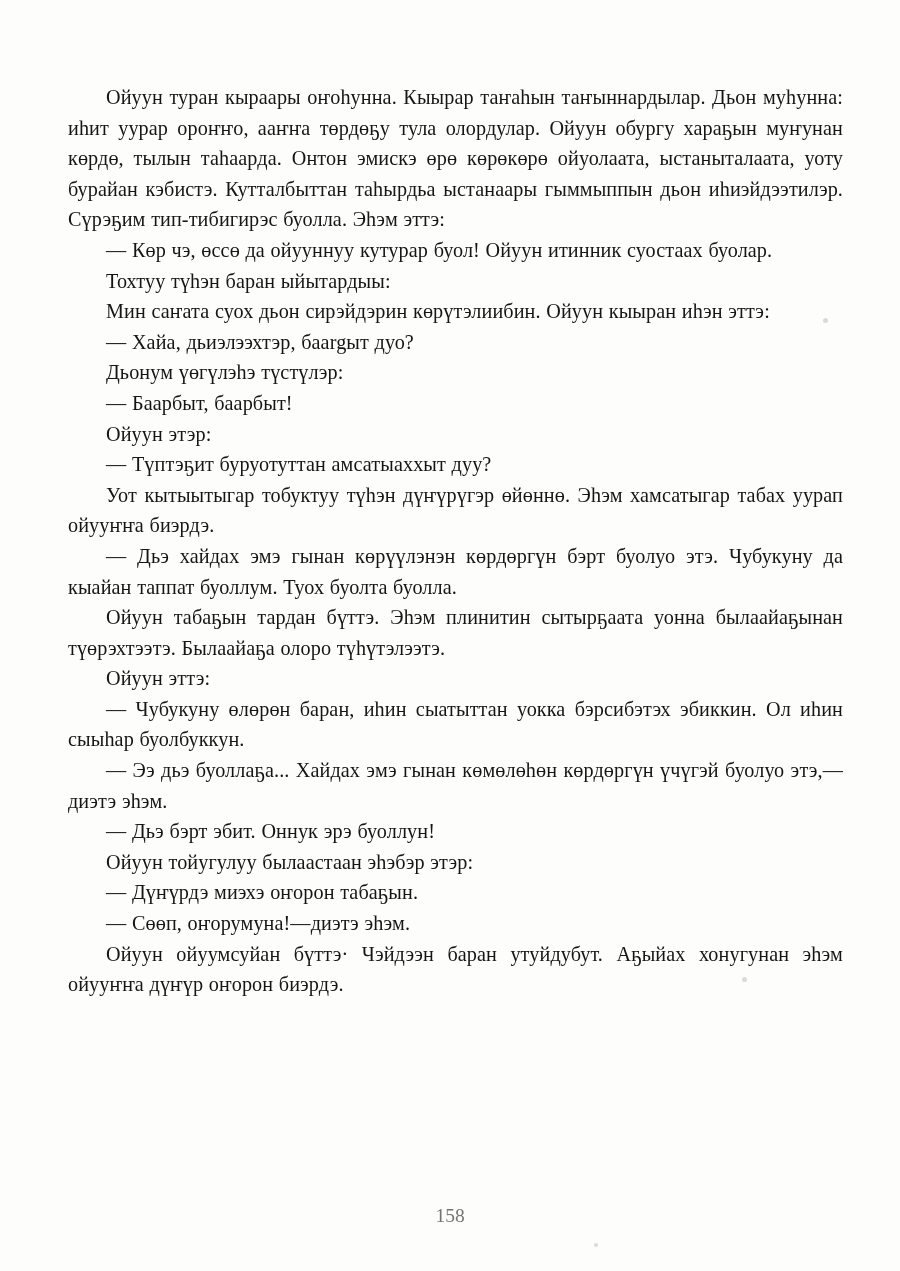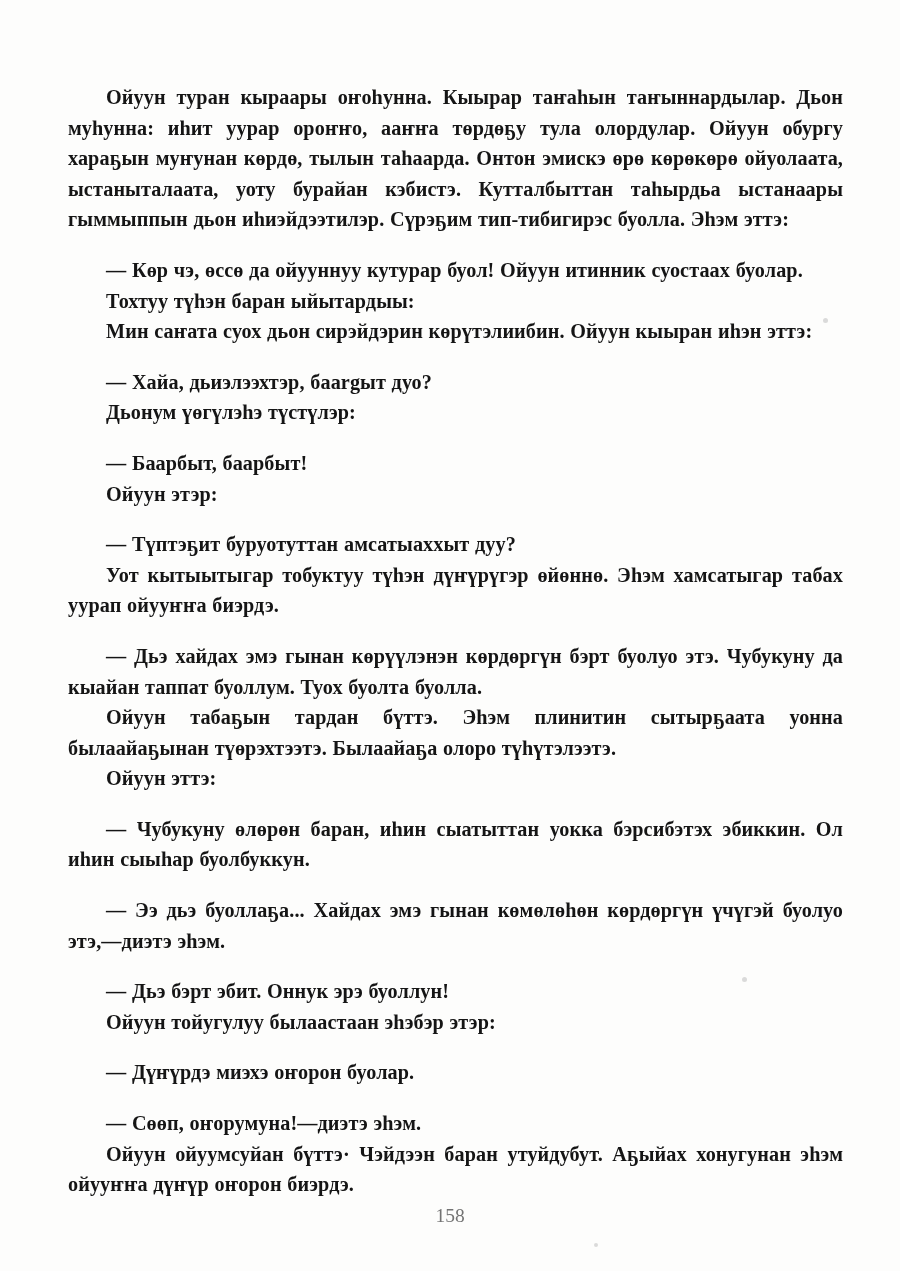--- a/index.html
+++ b/index.html
@@ -33,25 +33,23 @@
     margin: 0;
     font-size: 20.2px;
     line-height: 30.6px;
     text-align: justify;
     text-justify: inter-word;
     font-family: "Liberation Serif", serif;
     letter-spacing: 0.1px;
     color: #151515;
     text-indent: 38px;
     word-spacing: 0.5px;
-    font-weight: bold;
   }
   p.para.dash {
     text-indent: 38px;
-    margin-top: 20px;
   }
   .page-number {
     position: absolute;
     left: 0;
     top: 1205px;
     width: 900px;
     text-align: center;
     font-size: 19.5px;
     font-family: "Liberation Serif", serif;
     color: #737373;
@@ -80,21 +78,21 @@
     <p class="para">Ойуун этэр:</p>
     <p class="para dash">— Түптэҕит буруотуттан амсатыаххыт дуу?</p>
     <p class="para">Уот кытыытыгар тобуктуу түһэн дүҥүрүгэр   өйөннө. Эһэм хамсатыгар табах уурап ойууҥҥа биэрдэ.</p>
     <p class="para dash">— Дьэ хайдах эмэ гынан көрүүлэнэн көрдөргүн бэрт буолуо этэ. Чубукуну да кыайан таппат  буоллум. Туох буолта буолла.</p>
     <p class="para">Ойуун табаҕын тардан бүттэ. Эһэм плинитин сытырҕаата уонна былаайаҕынан түөрэхтээтэ. Былаайаҕа олоро түһүтэлээтэ.</p>
     <p class="para">Ойуун эттэ:</p>
     <p class="para dash">— Чубукуну өлөрөн   баран, иһин сыатыттан   уокка бэрсибэтэх эбиккин. Ол иһин сыыһар буолбуккун.</p>
     <p class="para dash">— Ээ дьэ буоллаҕа... Хайдах эмэ гынан   көмөлөһөн көрдөргүн үчүгэй буолуо этэ,—диэтэ эһэм.</p>
     <p class="para dash">— Дьэ бэрт эбит. Оннук эрэ буоллун!</p>
     <p class="para">Ойуун тойугулуу былаастаан эһэбэр этэр:</p>
-    <p class="para dash">— Дүҥүрдэ миэхэ оҥорон буолар.</p>
+    <p class="para dash">— Дүҥүрдэ миэхэ оҥорон табаҕын.</p>
     <p class="para dash">— Сөөп, оҥорумуна!—диэтэ эһэм.</p>
     <p class="para">Ойуун ойуумсуйан бүттэ· Чэйдээн баран   утуйдубут. Аҕыйах хонугунан эһэм ойууҥҥа дүҥүр оҥорон биэрдэ.</p>
   </div>
 
   <div class="page-number">158</div>
 
   <div class="speck" style="left:823px; top:318px; width:5px; height:5px;"></div>
   <div class="speck" style="left:742px; top:977px; width:5px; height:5px;"></div>
   <div class="speck" style="left:594px; top:1243px; width:4px; height:4px;"></div>
 </div>

